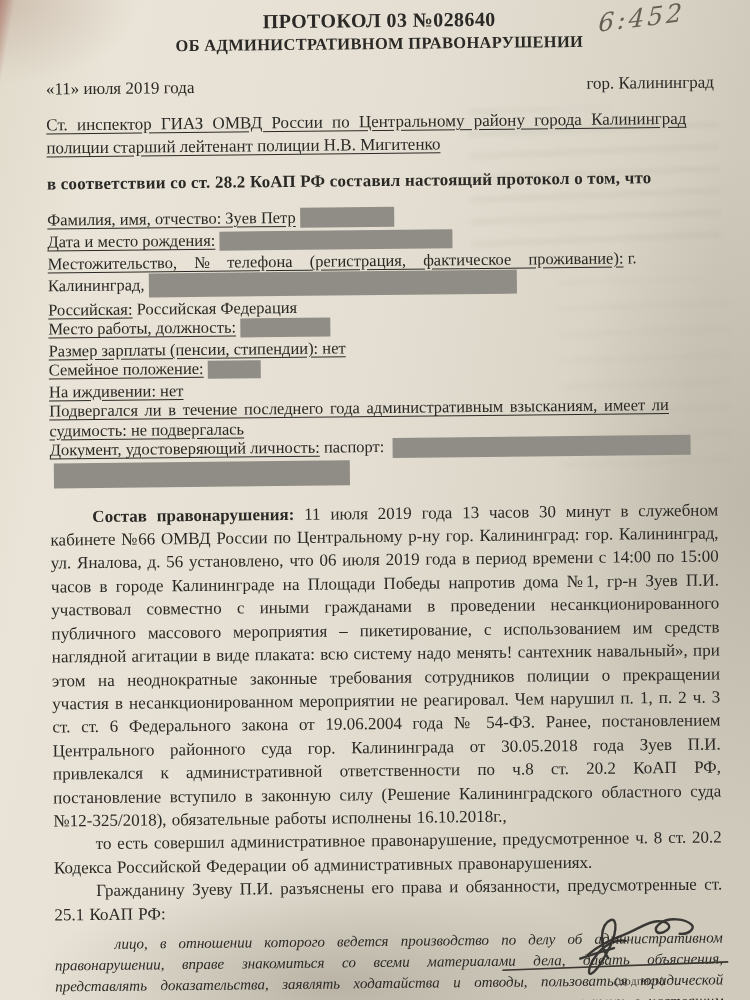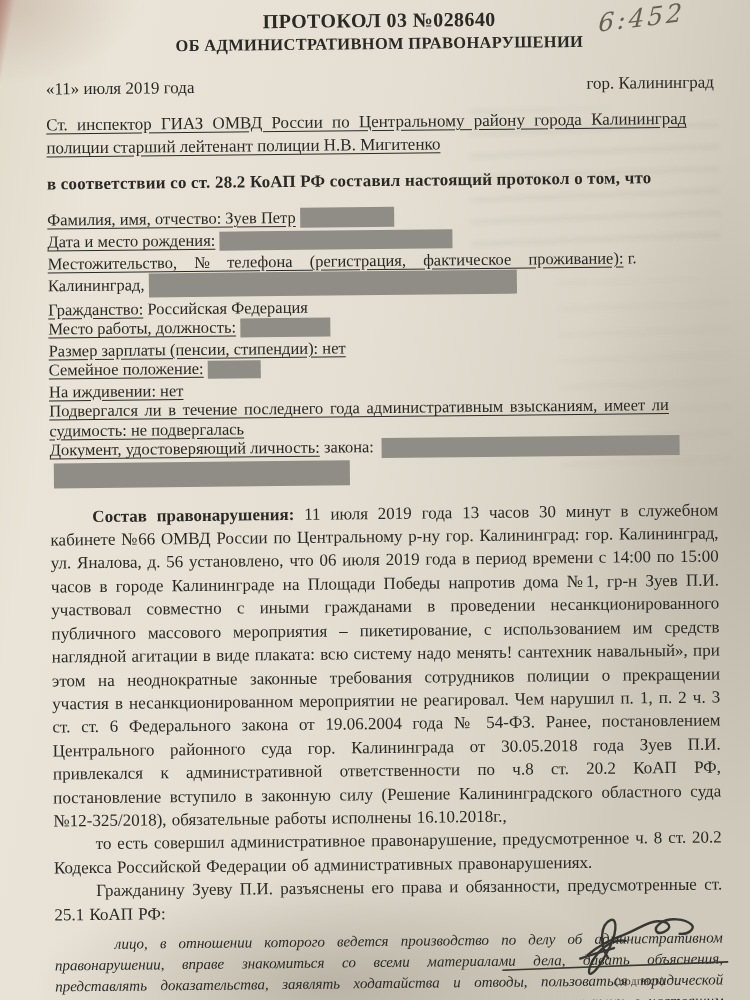--- a/index.html
+++ b/index.html
@@ -80,28 +80,28 @@
       <div class="u">полиции старший лейтенант полиции Н.В. Мигитенко</div>
     </div>
 
     <div class="intro">в соответствии со ст. 28.2 КоАП РФ составил настоящий протокол о том, что</div>
 
     <div class="fields">
         <div class="field-line"><span class="u">Фамилия, имя, отчество: Зуев Петр</span><span class="redact" style="width: 94px; height: 20px; margin-bottom: 2px; background: rgb(143, 141, 134);"></span></div>
         <div class="field-line"><span class="u">Дата и место рождения:</span><span class="redact" style="width: 233px; height: 19px; margin-bottom: 2px; background: rgb(143, 141, 134);"></span></div>
         <div class="field-line"><span class="u wide">Местожительство, № телефона (регистрация, фактическое проживание):</span><span> г.</span></div>
         <div class="field-line"><span>Калининград,</span><span class="redact" style="width: 368px; height: 24px; background: rgb(143, 141, 134);"></span></div>
-        <div class="field-line"><span class="u">Гражданство:</span><span> Российская Федерация</span></div>
+        <div class="field-line"><span class="u">Российская:</span><span> Российская Федерация</span></div>
         <div class="field-line"><span class="u">Место работы, должность:</span><span class="redact" style="width: 90px; height: 19px; background: rgb(143, 141, 134);"></span></div>
         <div class="field-line"><span class="u">Размер зарплаты (пенсии, стипендии): нет</span></div>
         <div class="field-line"><span class="u">Семейное положение:</span><span class="redact" style="width: 53px; height: 18px; background: rgb(143, 141, 134);"></span></div>
         <div class="field-line"><span class="u">На иждивении:  нет</span></div>
         <div class="field-line"><span class="u wide2">Подвергался ли в течение последнего года административным взысканиям, имеет ли</span></div>
         <div class="field-line"><span class="u">судимость: не подвергалась</span></div>
-        <div class="field-line"><span class="u">Документ, удостоверяющий личность:</span><span> закона: </span><span class="redact" style="width: 298px; height: 20px; background: rgb(143, 141, 134);"></span></div>
+        <div class="field-line"><span class="u">Документ, удостоверяющий личность:</span><span> паспорт: </span><span class="redact" style="width: 298px; height: 20px; background: rgb(143, 141, 134);"></span></div>
         <div class="field-line"><span class="redact" style="width: 296px; height: 25px; background: rgb(143, 141, 134);"></span></div>
       </div>
 
     <div class="body-text">
       <p><span class="bold">Состав правонарушения:</span><span> 11 июля 2019 года 13 часов 30 минут в служебном кабинете №66 ОМВД России по Центральному р-ну гор. Калининград: гор. Калининград, ул. Яналова, д. 56 установлено, что 06 июля 2019 года в период времени с 14:00 по 15:00 часов в городе Калининграде на Площади Победы напротив дома №1, гр-н Зуев П.И. участвовал совместно с иными гражданами в проведении несанкционированного публичного массового мероприятия – пикетирование, с использованием им средств наглядной агитации в виде плаката: всю систему надо менять! сантехник навальный»,  при этом на неоднократные законные требования сотрудников полиции о прекращении участия в несанкционированном мероприятии не реагировал. Чем нарушил п. 1, п. 2 ч. 3 ст. ст. 6 Федерального закона от 19.06.2004 года № 54-ФЗ. Ранее, постановлением Центрального районного суда гор. Калининграда от 30.05.2018 года Зуев П.И. привлекался к административной ответственности по ч.8 ст. 20.2 КоАП РФ, постановление вступило в законную силу (Решение Калининградского областного суда №12-325/2018), обязательные работы исполнены 16.10.2018г.,</span></p>
       <p>то есть совершил административное правонарушение, предусмотренное ч. 8 ст. 20.2 Кодекса Российской Федерации об административных правонарушениях.</p>
       <p>Гражданину Зуеву П.И. разъяснены его права и обязанности, предусмотренные ст. 25.1 КоАП РФ:</p>
     </div>
 
     <div class="rights">

